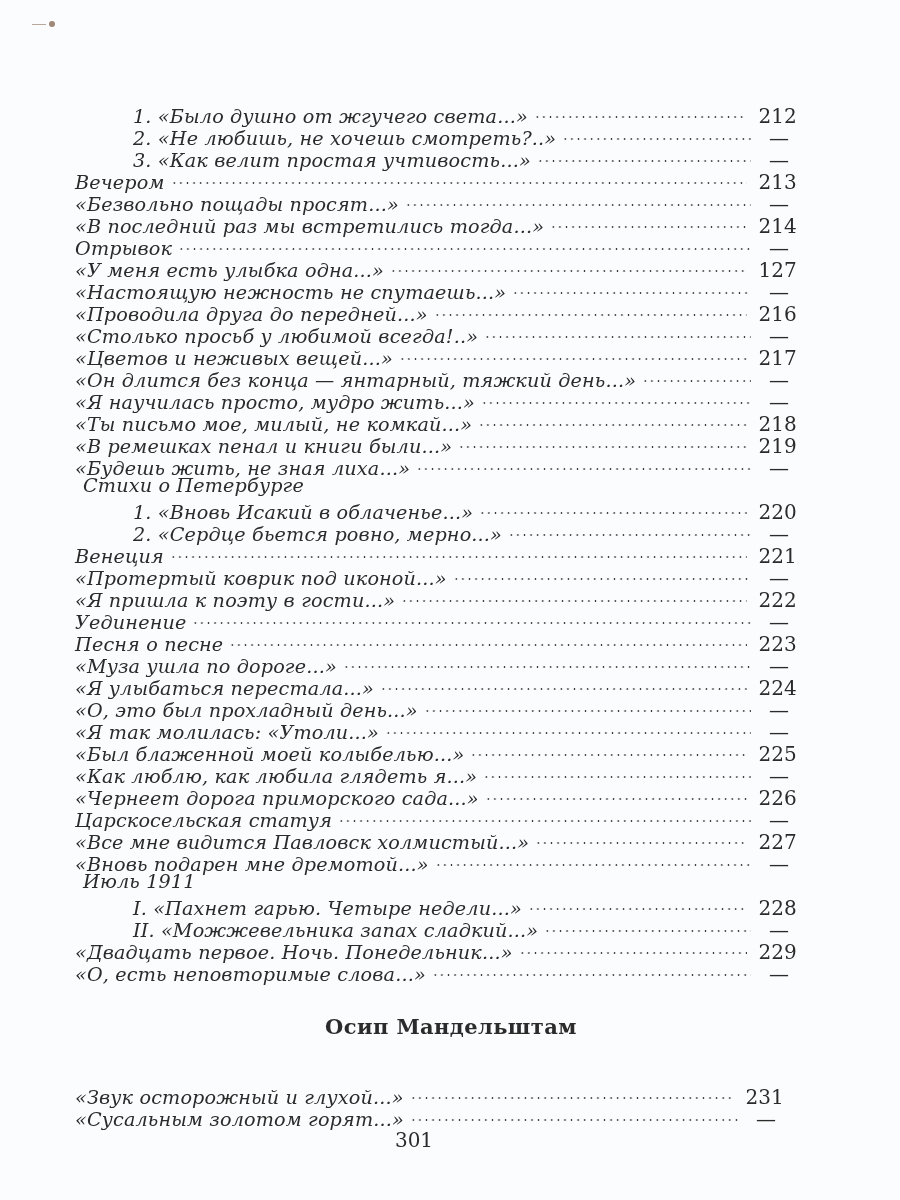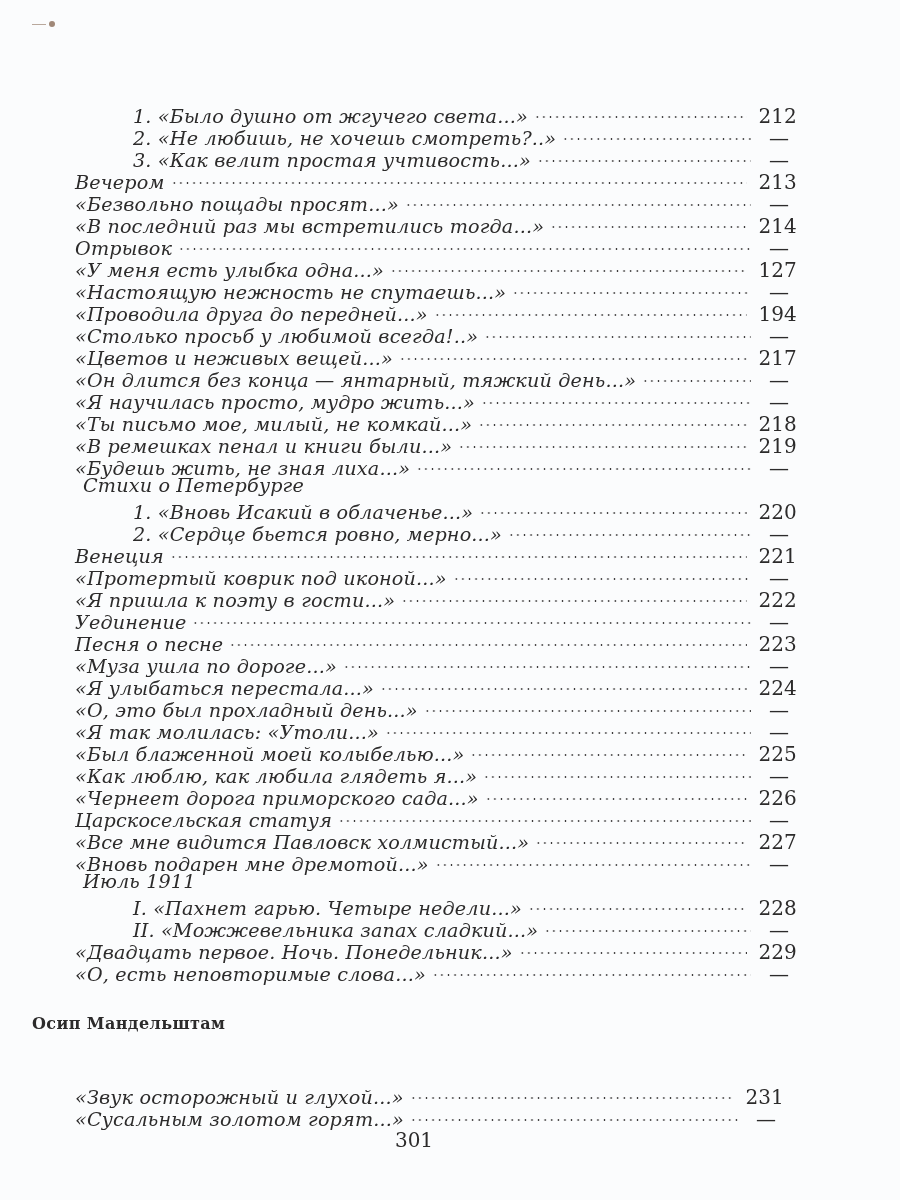--- a/index.html
+++ b/index.html
@@ -52,22 +52,23 @@
   .row .page {
     flex: 0 0 auto;
     min-width: 46px;
     text-align: right;
     font-size: 20px;
   }
   .row .page.dash { text-align: center; min-width: 36px; padding-left: 6px; }
   .row.header .title { flex: 1 1 auto; margin-left: 8px; }
   .section-heading {
     position: absolute; left: 0; width: 900px; top: 1014px;
+    text-align: center;
     font-weight: bold;
-    font-size: 16px;
+    font-size: 21px;
     letter-spacing: 0.4px;
     padding-right: 30px;
     box-sizing: border-box;
     padding-left: 32px;
   }
   .page-number {
     position: absolute; left: 0; width: 888px; top: 1128px;
     text-align: center;
     font-size: 20px;
     padding-right: 60px;
@@ -124,21 +125,21 @@
       <span class="page">127</span>
     </div>
     <div class="row">
       <span class="title">«Настоящую нежность не спутаешь...»</span>
       <span class="dots"></span>
       <span class="page dash">—</span>
     </div>
     <div class="row">
       <span class="title">«Проводила друга до передней...»</span>
       <span class="dots"></span>
-      <span class="page">194</span>
+      <span class="page">216</span>
     </div>
     <div class="row">
       <span class="title">«Столько просьб у любимой всегда!..»</span>
       <span class="dots"></span>
       <span class="page dash">—</span>
     </div>
     <div class="row">
       <span class="title">«Цветов и неживых вещей...»</span>
       <span class="dots"></span>
       <span class="page">217</span>

